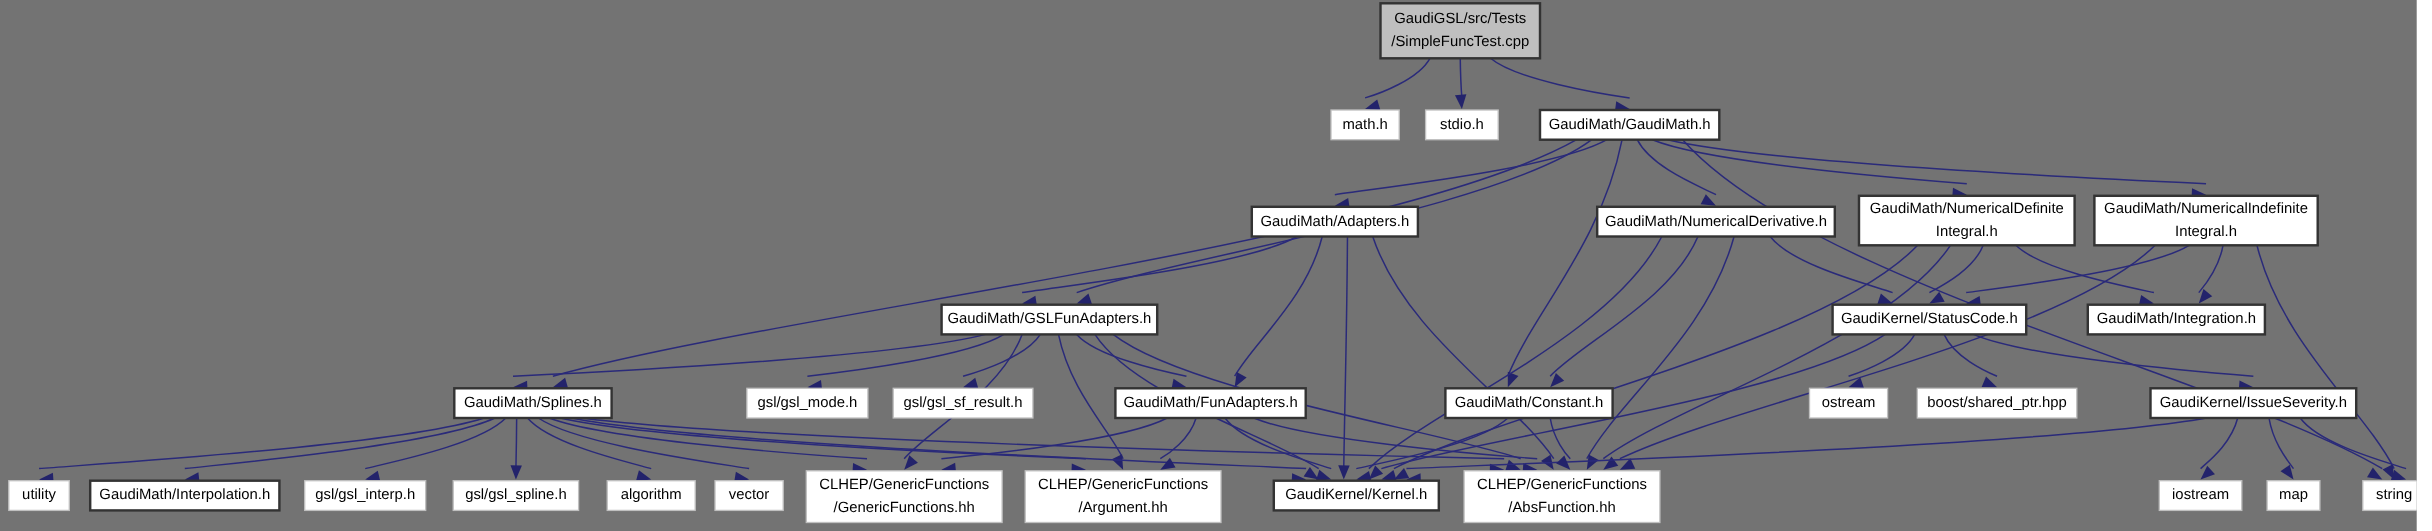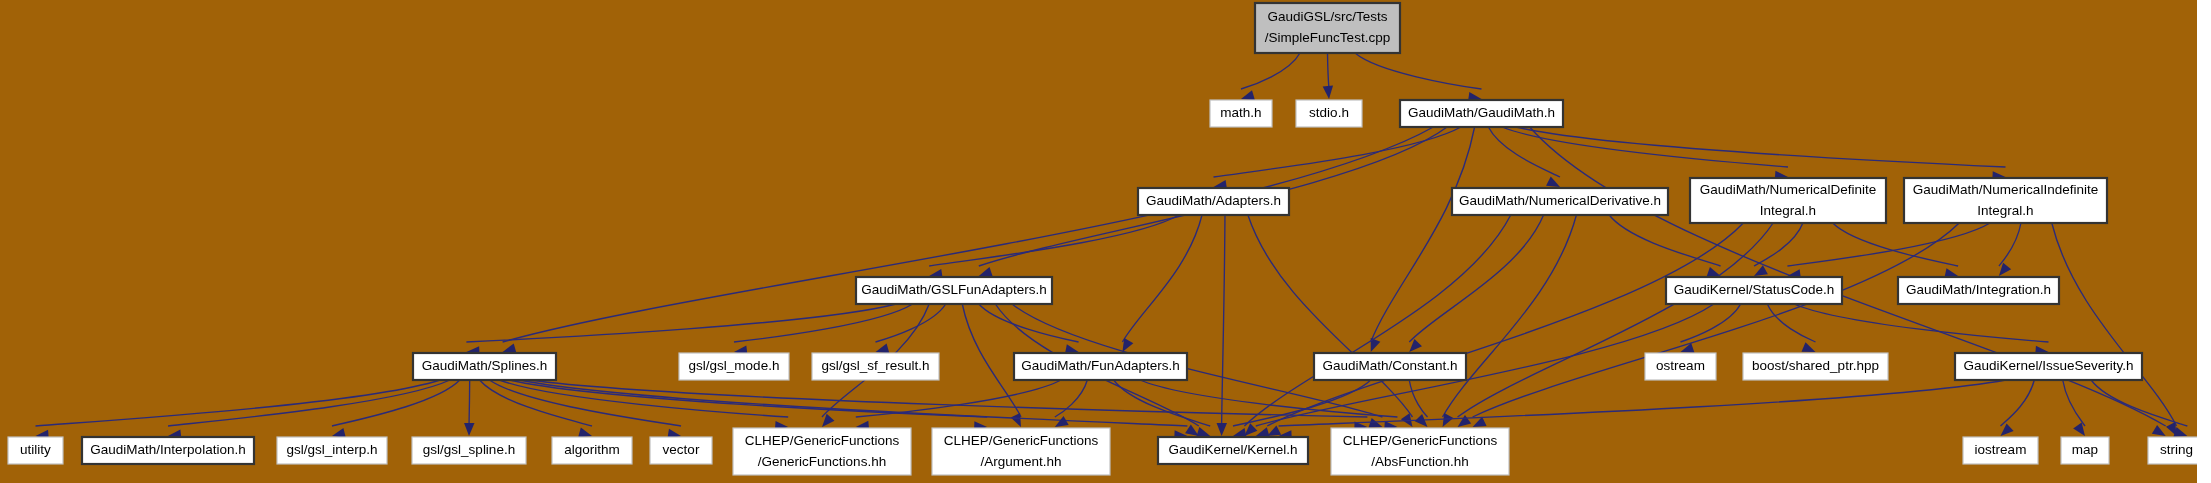--- a/index.html
+++ b/index.html
@@ -4,21 +4,21 @@
 <style>
   html, body {
     margin: 0;
     padding: 0;
     background: #ffffff;
   }
   #canvas-wrap {
     position: relative;
     width: 2197px;
     height: 483px;
-    background: #a16207;
+    background: #737373;
     overflow: hidden;
   }
   svg#graph {
     position: absolute;
     left: 0; top: 0;
     width: 2211px;
     height: 483px;
     display: block;
   }
   .node-box {

